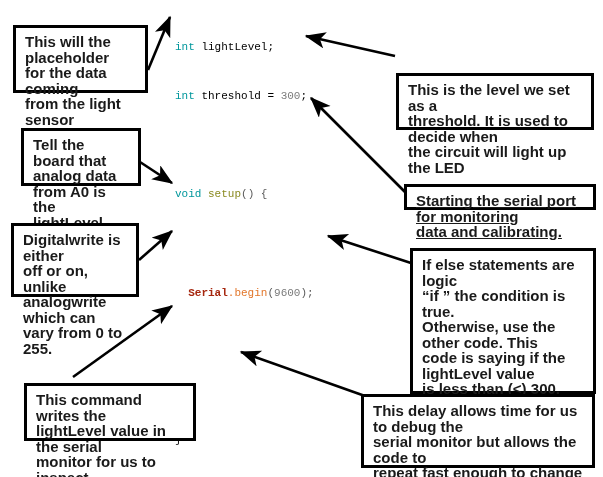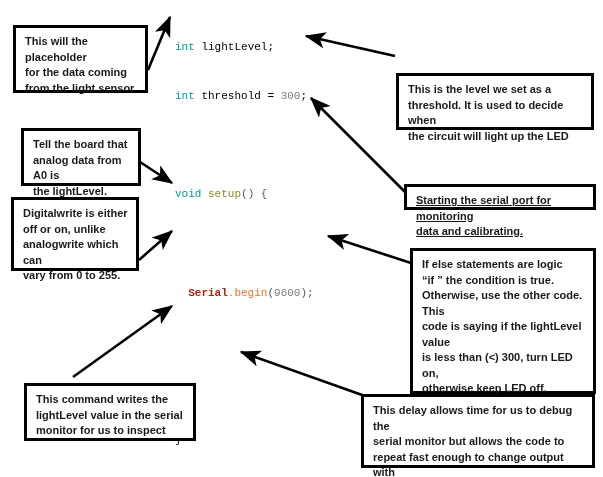--- a/index.html
+++ b/index.html
@@ -38,21 +38,21 @@
   .tok-plain { color: #000000; }
   .tok-punc  { color: #5a5a5a; }
 
   
   .note {
     position: absolute;
     box-sizing: border-box;
     background: #ffffff;
     border: 3px solid #000000;
     color: #1a1a1a;
-    font-size: 11px;
+    font-size: 15px;
     line-height: 15.5px;
     font-weight: bold;
     padding: 6px 8px 6px 9px;
   }
   .note p { margin: 0; }
 
   
   #arrows {
     position: absolute;
     left: 0; top: 0;
@@ -134,21 +134,21 @@
     <p>Starting the serial port for monitoring</p>
     <p>data and calibrating.</p>
   </div>
 
   <div class="note" style="left:21px; top:128px; width:120px; height:58px;">
     <p>Tell the board that</p>
     <p>analog data from A0 is</p>
     <p>the lightLevel.</p>
   </div>
 
-  <div class="note" style="left:11px; top:197px; width:128px; height:74px;">
+  <div class="note" style="left:11px; top:223px; width:128px; height:74px;">
     <p>Digitalwrite is either</p>
     <p>off or on, unlike</p>
     <p>analogwrite which can</p>
     <p>vary from 0 to 255.</p>
   </div>
 
   <div class="note" style="left:410px; top:248px; width:186px; height:146px;">
     <p>If else statements are logic</p>
     <p>“if ” the condition is true.</p>
     <p>Otherwise, use the other code. This</p>

